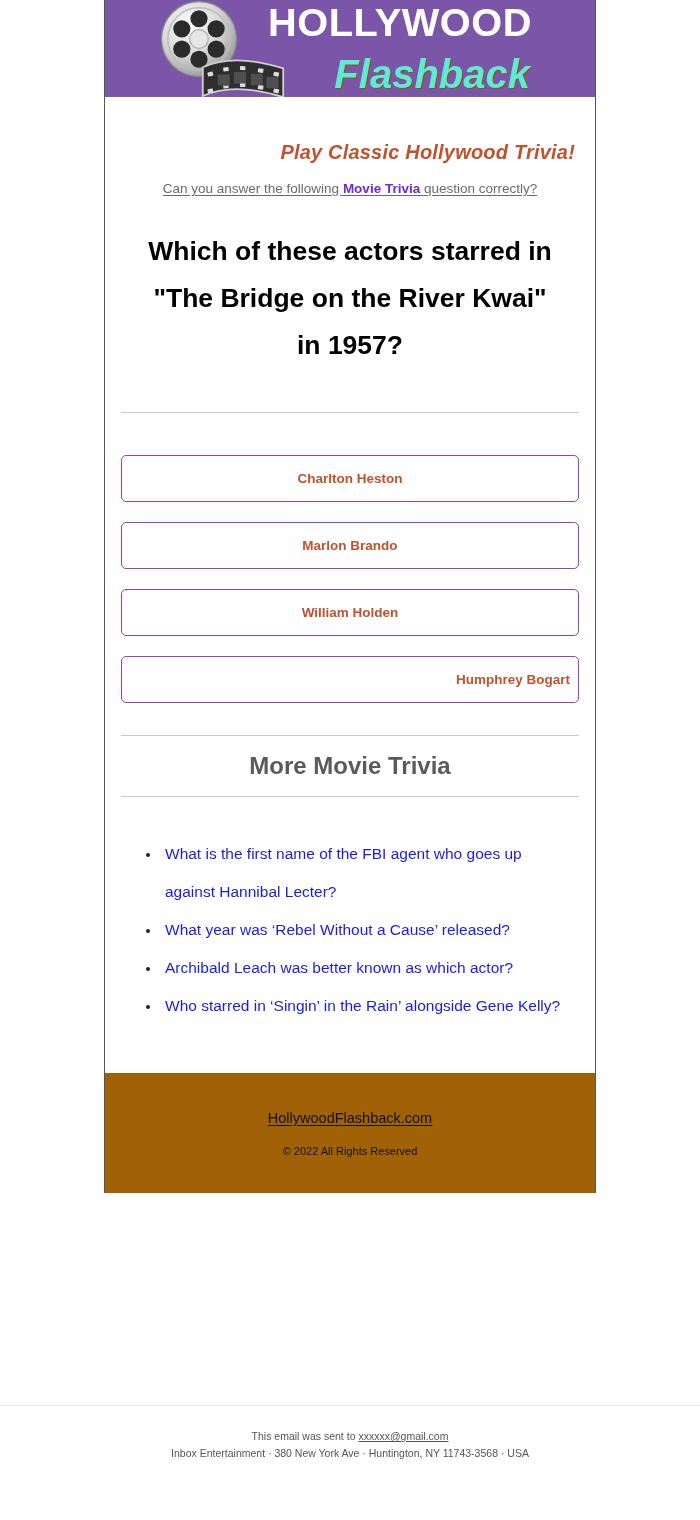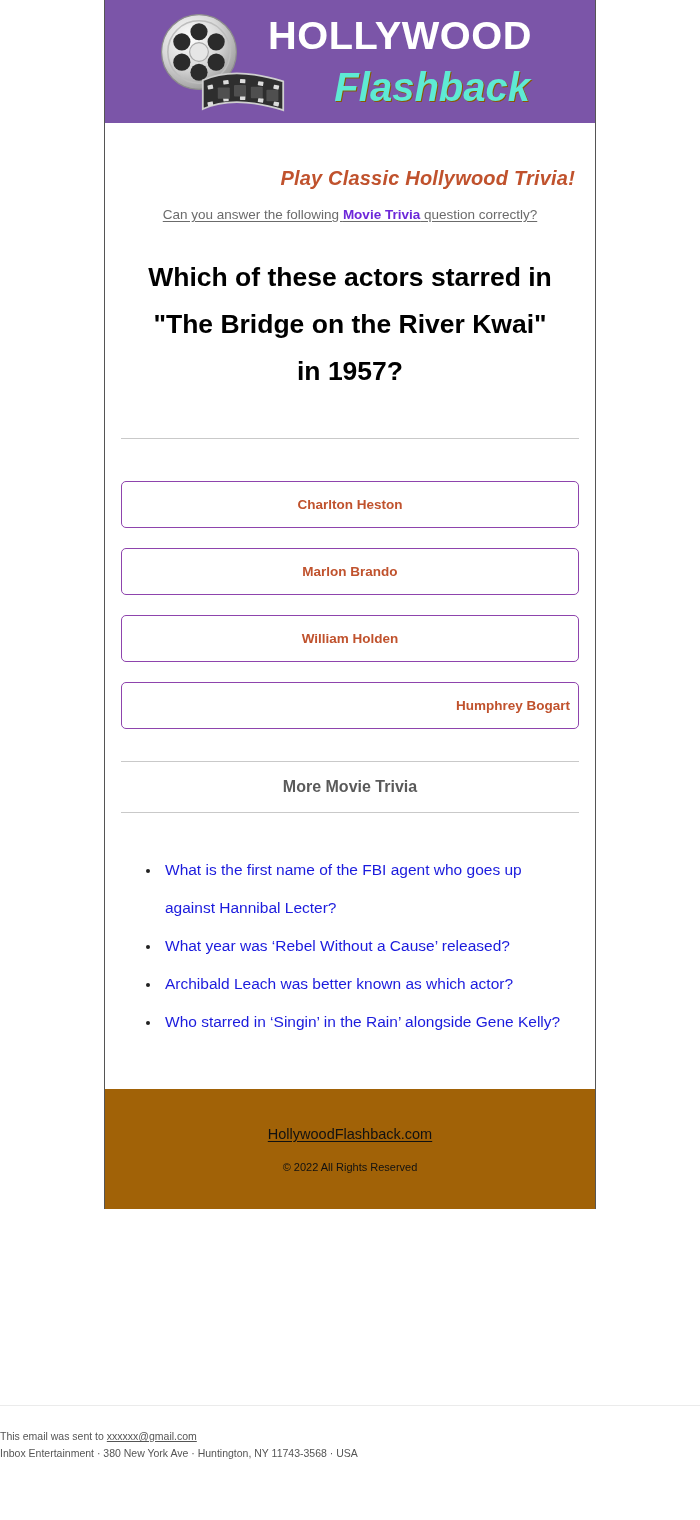--- a/index.html
+++ b/index.html
@@ -23,21 +23,21 @@
     width: 492px;
     box-sizing: border-box;
     border-left: 1px solid #555555;
     border-right: 1px solid #555555;
     background: #ffffff;
   }
 
   
   .header-banner {
     background: #7b55a8;
-    height: 123px;
+    height: 97px;
     display: flex;
     align-items: center;
     justify-content: center;
     overflow: hidden;
   }
   .logo-wrap {
     display: flex;
     align-items: center;
     position: relative;
     width: 380px;
@@ -158,21 +158,21 @@
     cursor: pointer;
   }
   .answer-btn:last-child { margin-bottom: 2px; text-align: right; }
 
   
   .rule-more-top { margin: 32px 16px 0 16px; }
   .section-title {
     margin: 0;
     padding: 16px 16px 16px 16px;
     text-align: center;
-    font-size: 16px;
+    font-size: 24px;
     font-weight: bold;
     color: #5a5a5a;
   }
   .rule-more-bottom { margin: 0 16px 0 16px; }
 
   .trivia-list {
     margin: 0;
     padding: 38px 26px 0 56px;
     list-style: disc;
   }
@@ -221,21 +221,21 @@
     top: 1405px;
     width: 700px;
     height: 1px;
     background: #ebebeb;
   }
   .legal {
     position: absolute;
     left: 0;
     top: 1428px;
     width: 700px;
-    text-align: left;
+    text-align: center;
     color: #555555;
     font-size: 10.5px;
     line-height: 16.5px;
   }
   .legal a, .legal .lnk {
     color: #555555;
     text-decoration: underline;
     text-underline-offset: 1px;
     cursor: pointer;
   }

